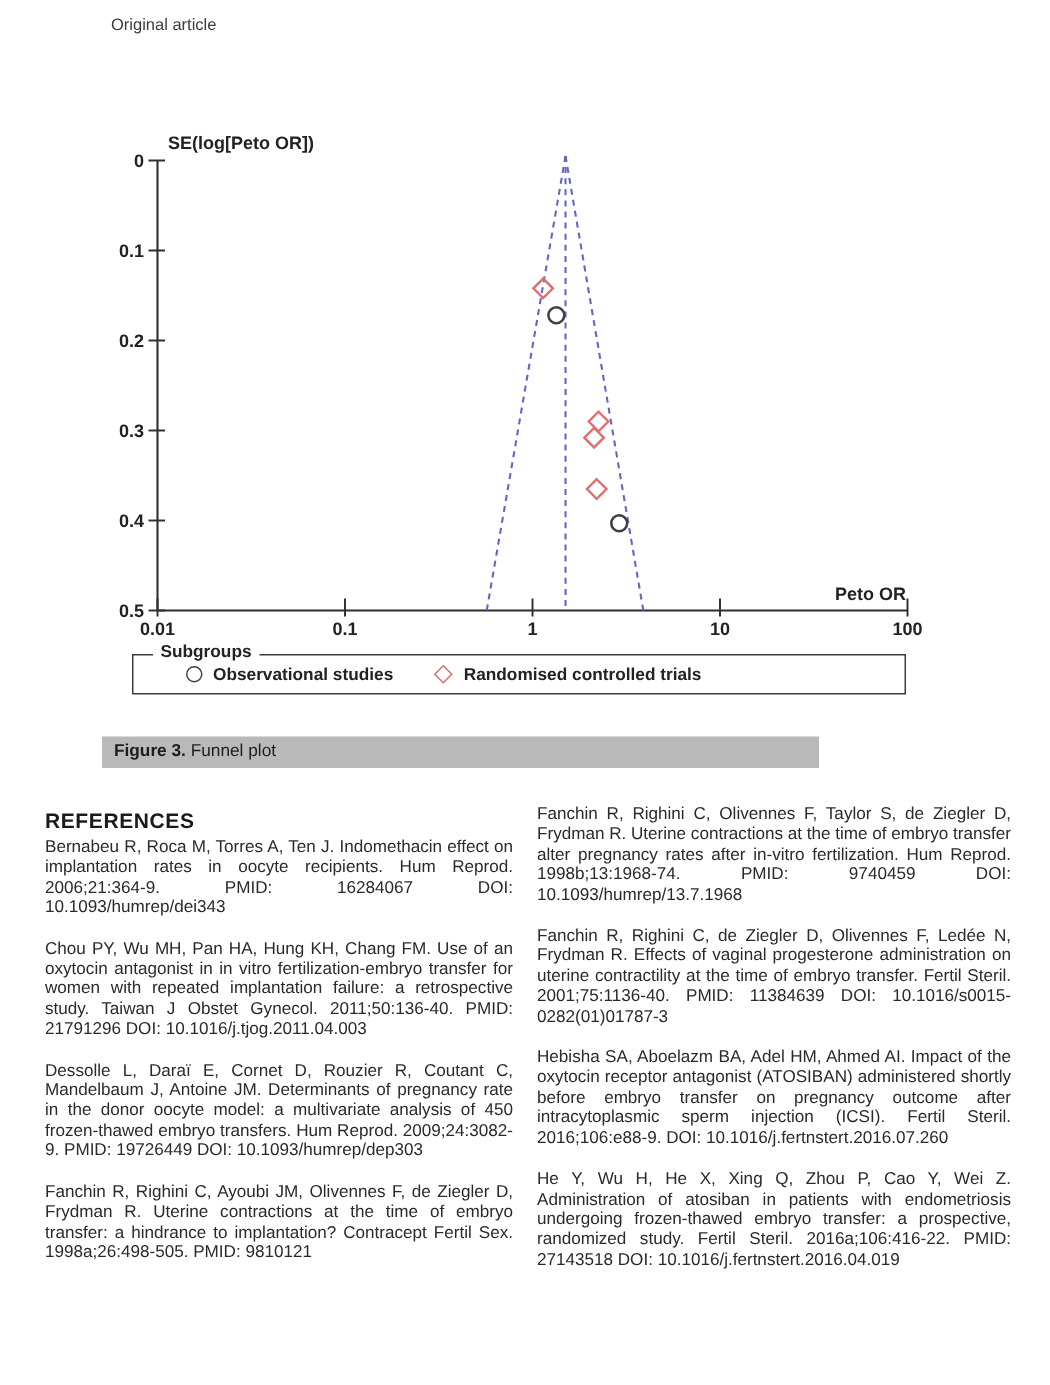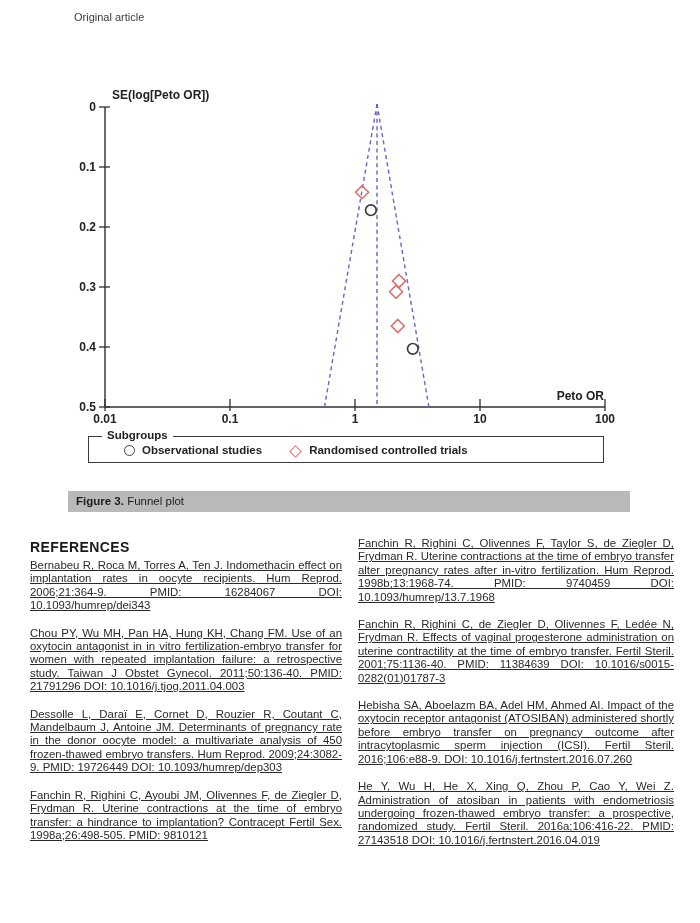--- a/index.html
+++ b/index.html
@@ -25,52 +25,52 @@
     border: 1.6px solid #3c3c3c;
     display: flex; align-items: center;
     padding-left: 8px; 
   }
   .legend-title {
     position: absolute; top: -8px; left: 13px;
     background: #ffffff; padding: 0 5px;
     font-size: 11.5px; font-weight: 700; color: #222;
     line-height: 13px;
   }
-  .legend-item { display: flex; align-items: flex-end; gap: 7px; padding-left: 27px; }
+  .legend-item { display: flex; align-items: center; gap: 7px; padding-left: 27px; }
   .legend-item span.lbl { font-size: 11.5px; font-weight: 600; color: #222; }
   .mk-circle {
     width: 11px; height: 11px; border: 1.8px solid #3f3f3f;
     border-radius: 50%; background: transparent; flex: 0 0 auto;
   }
   .mk-diamond {
     width: 9px; height: 9px; border: 1.7px solid #dc6f6f;
     transform: rotate(45deg); background: transparent; flex: 0 0 auto;
     margin: 0 2px;
   }
   .caption-bar {
     position: absolute; left: 68px; top: 491px;
-    width: 562px; height: 21px;
+    width: 478px; height: 21px;
     background: #b9b9b9;
     font-size: 11.5px; color: #1d1d1d;
     line-height: 21px; padding-left: 8px;
   }
   .caption-bar .bold { font-weight: 700; }
 
   .refs-heading {
     position: absolute; left: 30px; top: 539px;
     font-size: 14px; font-weight: 700; color: #1a1a1a;
     letter-spacing: 0.4px;
   }
   .ref-col { position: absolute; }
   #refs-left  { left: 30px;  top: 559px; width: 312px; }
   #refs-right { left: 358px; top: 537px; width: 316px; }
   .ref-col p {
     margin: 0 0 14px 0;
     font-size: 11.4px; line-height: 13.4px;
-    text-align: justify; color: #2a2a2a; text-decoration: underline;
+    text-align: justify; color: #2a2a2a;
   }
 </style>
 </head>
 <body>
 
 <div class="kicker">Original article</div>
 
 <svg id="funnel-svg" width="700" height="432" viewBox="0 0 700 432">
     <line x1="105" y1="22" x2="105" y2="322" stroke="#2f2f2f" stroke-width="1.4"></line>
     <line x1="105" y1="322" x2="605" y2="322" stroke="#2f2f2f" stroke-width="1.4"></line>

